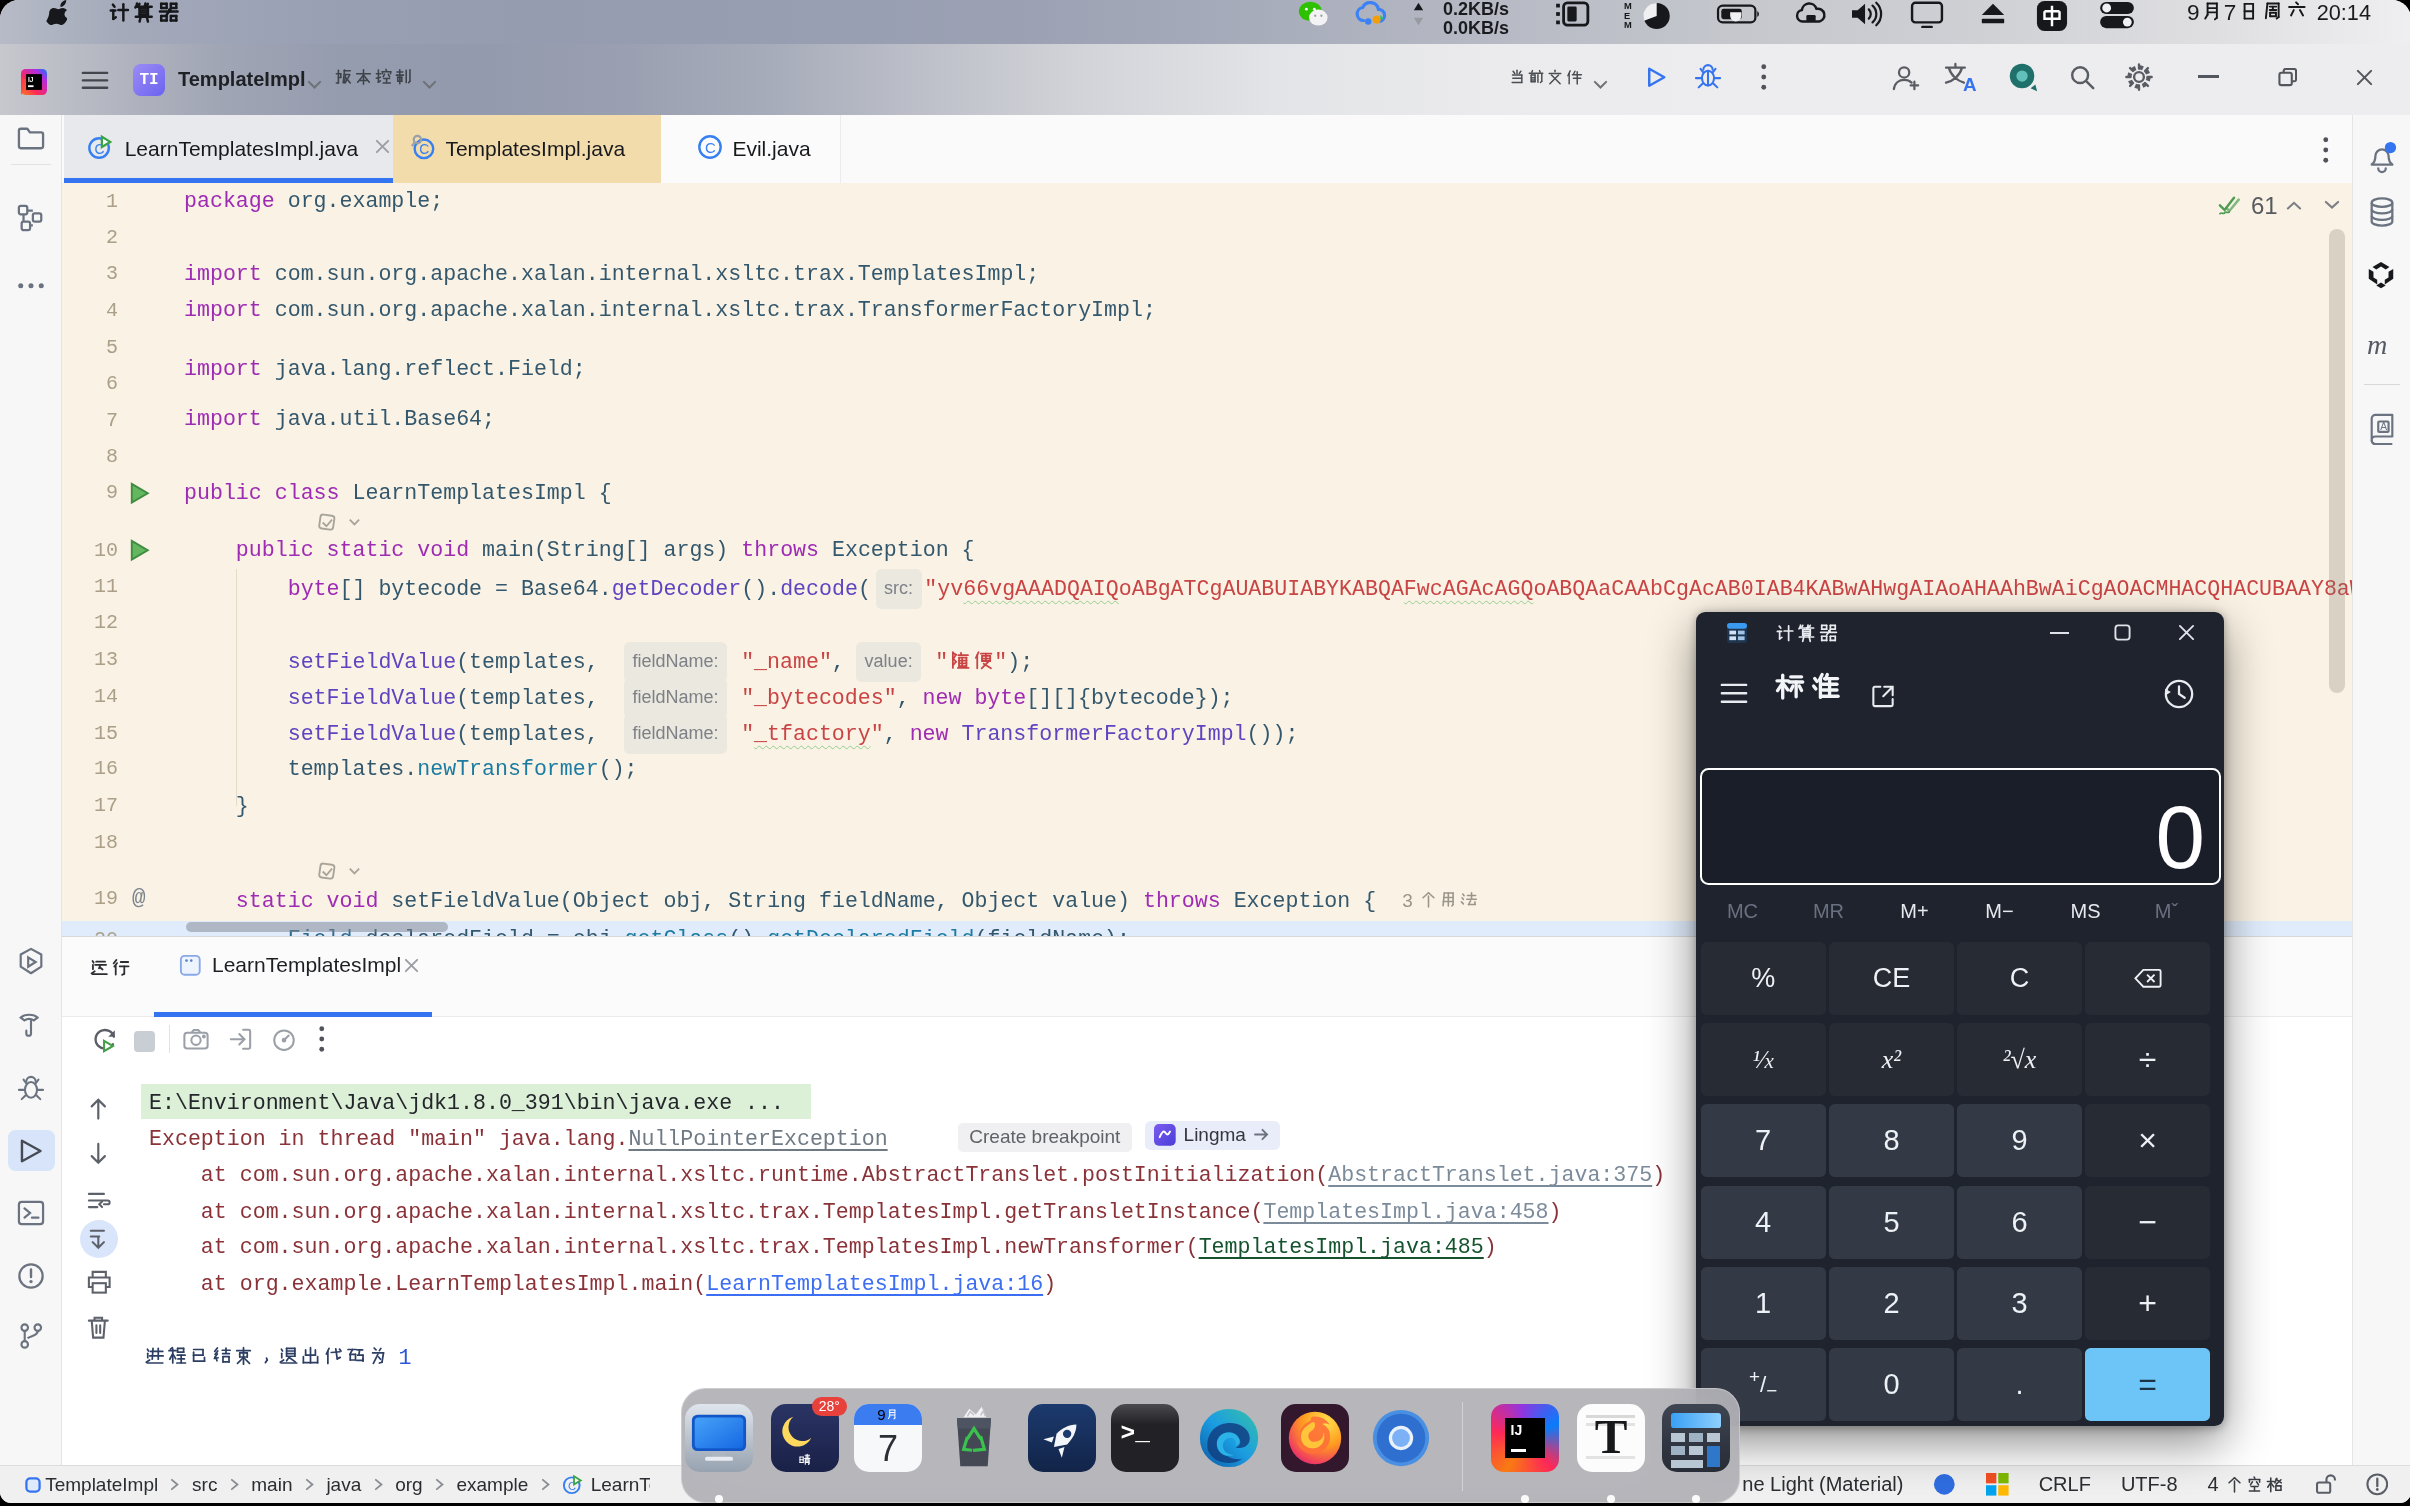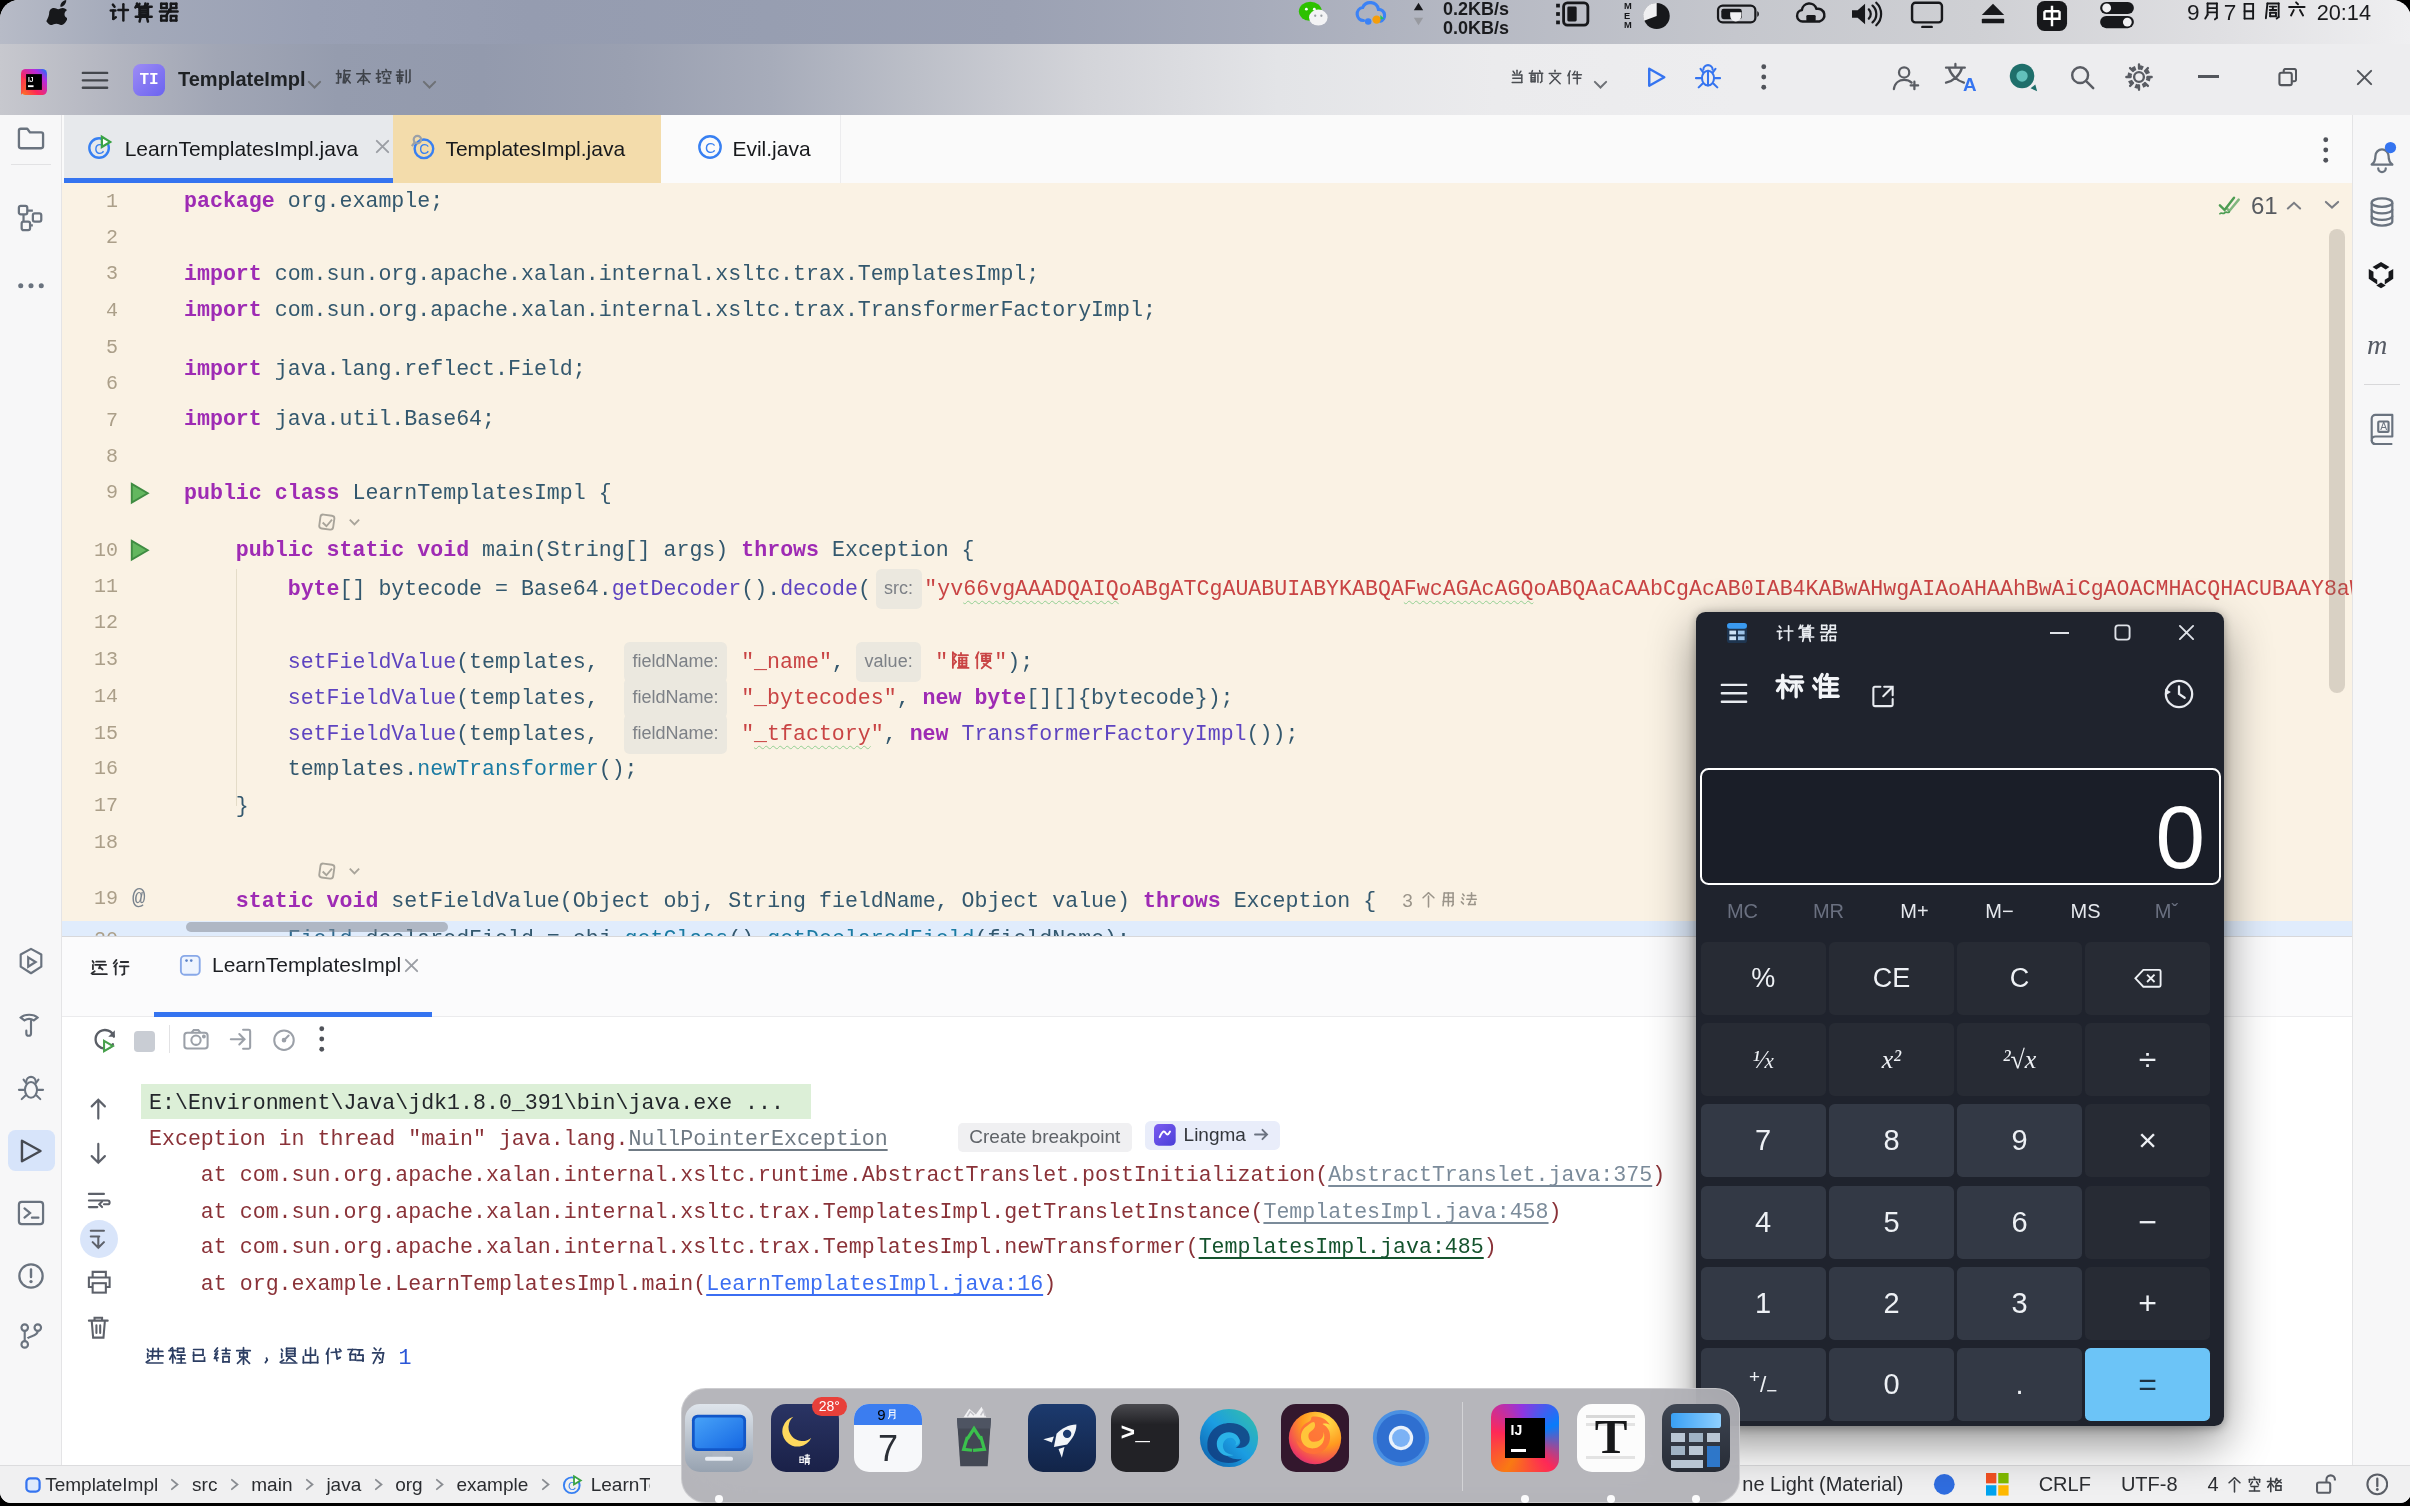--- a/index.html
+++ b/index.html
@@ -17,21 +17,21 @@
 
 #tabstrip{position:absolute;left:62px;top:115px;width:2290px;height:68px;background:#fafafa}
 .tab{position:absolute;top:0;height:68px;display:flex;align-items:center;font-size:21px;color:#17191c}
 
 #leftbar{position:absolute;left:0;top:115px;width:62px;height:1350px;background:#f7f7f8;border-right:0.9px solid #e4e4e6}
 #rightbar{position:absolute;left:2352px;top:115px;width:58px;height:1350px;background:#f7f7f8;border-left:0.9px solid #e4e4e6}
 
 #editor{position:absolute;left:62px;top:183px;width:2290px;height:753px;background:#faf2e4;overflow:hidden}
 .code{position:absolute;left:122px;font-family:"Liberation Mono",monospace;font-size:21.6px;line-height:37px;color:#33586e;white-space:pre}
 .lnum{position:absolute;width:56px;text-align:right;font-family:"Liberation Mono",monospace;font-size:20px;color:#ab9f89}
-.kw{color:#9e2bb4;font-weight:bold}
+.kw{color:#9e2bb4;font-weight:normal}
 .str{color:#c94444}
 .mtd{color:#5e44c0}
 .mtd2{color:#1b7ba3}
 .typ{color:#2f6a8f}
 .pill{display:inline-block;background:#ebe8df;color:#7d8187;border-radius:5.6px;font-family:"Liberation Sans",sans-serif;font-size:18px;padding:0.9px 8.5px 1.9px;vertical-align:0.9px;margin-left:25.4px;margin-right:14px}
 .pill.psrc{margin-left:4.7px;margin-right:2.8px}
 .pill.pval{margin-left:11.3px}
 .sq{text-decoration:underline wavy #93cf93 0.9px;text-underline-offset:4.7px}
 
 #runpanel{position:absolute;left:62px;top:936px;width:2290px;height:529px;background:#fff}

